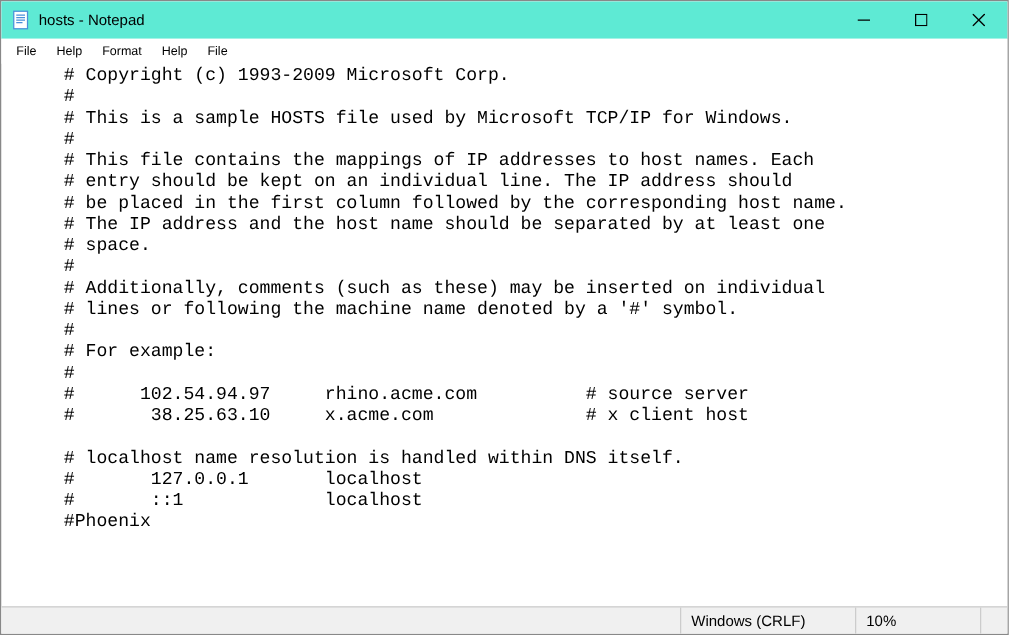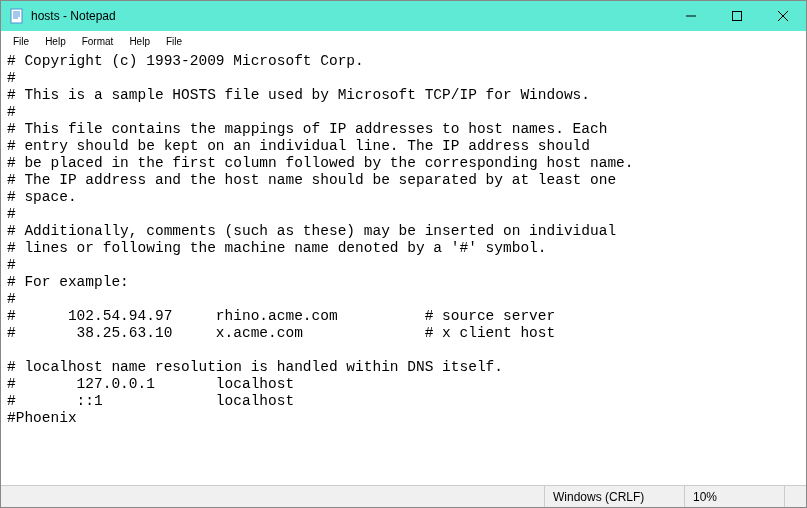--- a/index.html
+++ b/index.html
@@ -4,21 +4,21 @@
   <style>
     * { box-sizing: border-box; margin: 0; padding: 0; }
     body { width: 807px; height: 508px; font-family: "Segoe UI", Tahoma, sans-serif; font-size: 12px; background: #fff; border: 1px solid #888; display: flex; flex-direction: column; overflow: hidden; }
     .titlebar { height: 30px; display: flex; align-items: center; background: #5eead4; }
     .title-icon { width: 16px; height: 16px; margin: 0 4px 0 8px; display: flex; align-items: center; justify-content: center; }
     .title-text { flex: 1; padding-left: 2px; font-size: 12px; color: #000; }
     .win-controls { display: flex; height: 100%; }
     .win-btn { width: 46px; height: 30px; display: flex; align-items: center; justify-content: center; color: #000; }
     .menubar { height: 20px; display: flex; align-items: center; padding: 0 4px; background: #fff; }
     .menu-item { padding: 2px 8px; font-size: 10px; color: #000; }
-    .editor { flex: 1; padding: 2px 6px; font-family: Consolas, "Courier New", monospace; font-size: 14.5px; line-height: 17px; white-space: pre; color: #000; overflow: hidden; background: #fff; }
+    .editor { flex: 1; padding: 2px 6px; font-family: Consolas, "Courier New", monospace; font-size: 14.5px; line-height: 17px; white-space: pre; color: #000; overflow: hidden; background: #fff; margin-left: 44px; }
     .statusbar { height: 22px; display: flex; border-top: 1px solid #ccc; background: #f0f0f0; font-size: 12px; color: #000; align-items: stretch; }
     .status-spacer { flex: 1; }
     .status-cell { border-left: 1px solid #ccc; padding: 0 8px; display: flex; align-items: center; }
     .s1 { width: 140px; }
     .s2 { width: 120px; }
     .s3 { width: 100px; }
     .s4 { width: 22px; }
   </style>
 </head>
 <body>

